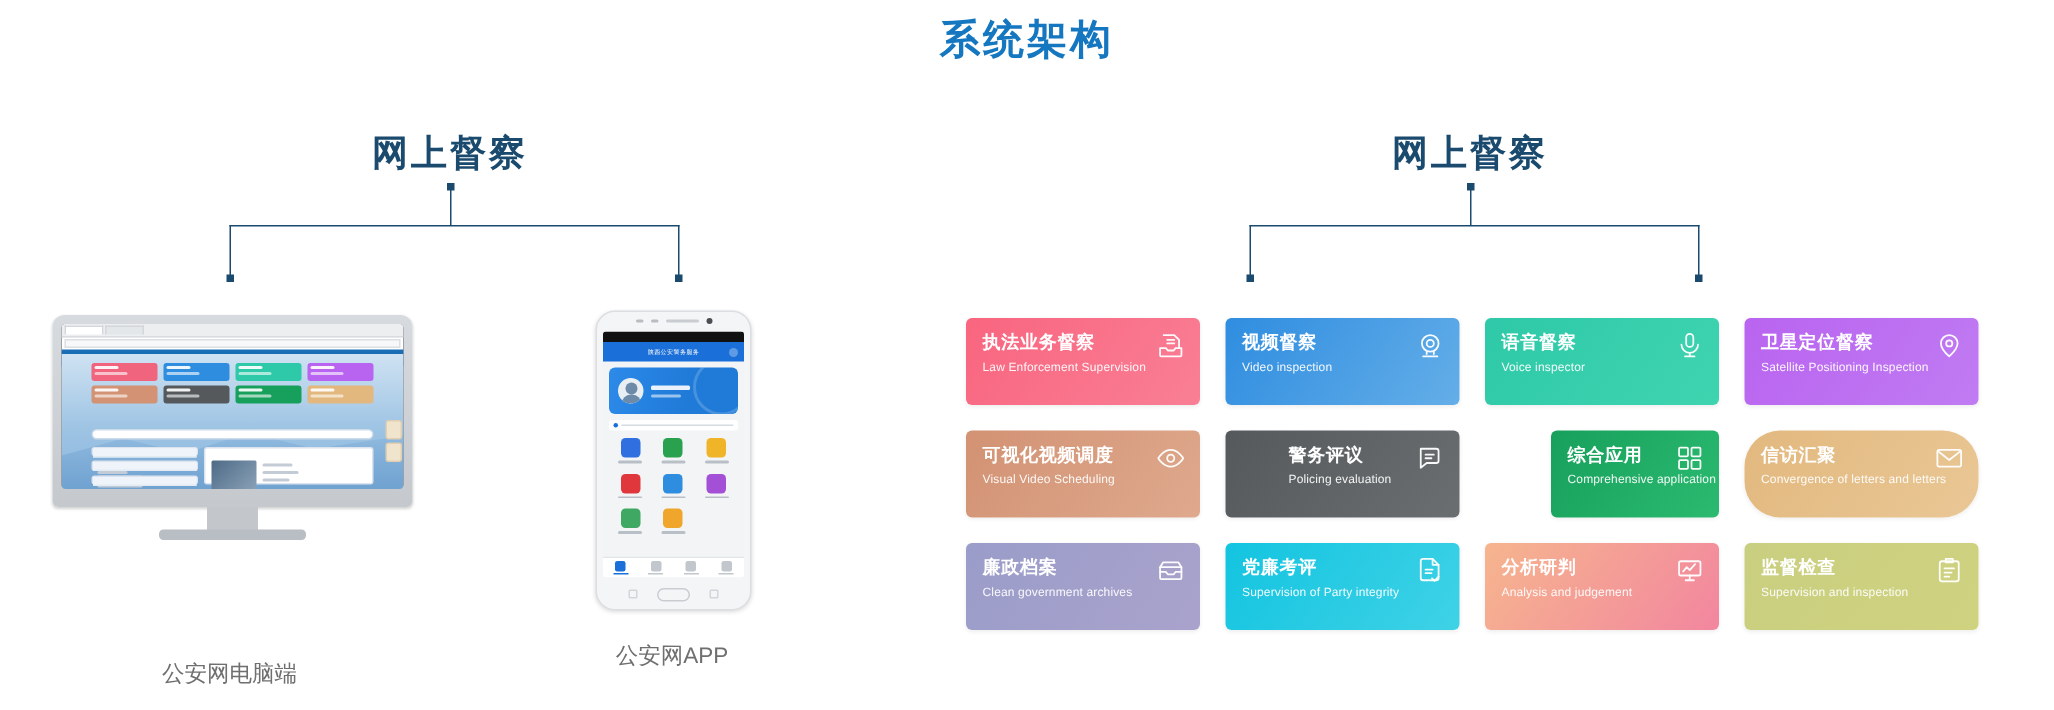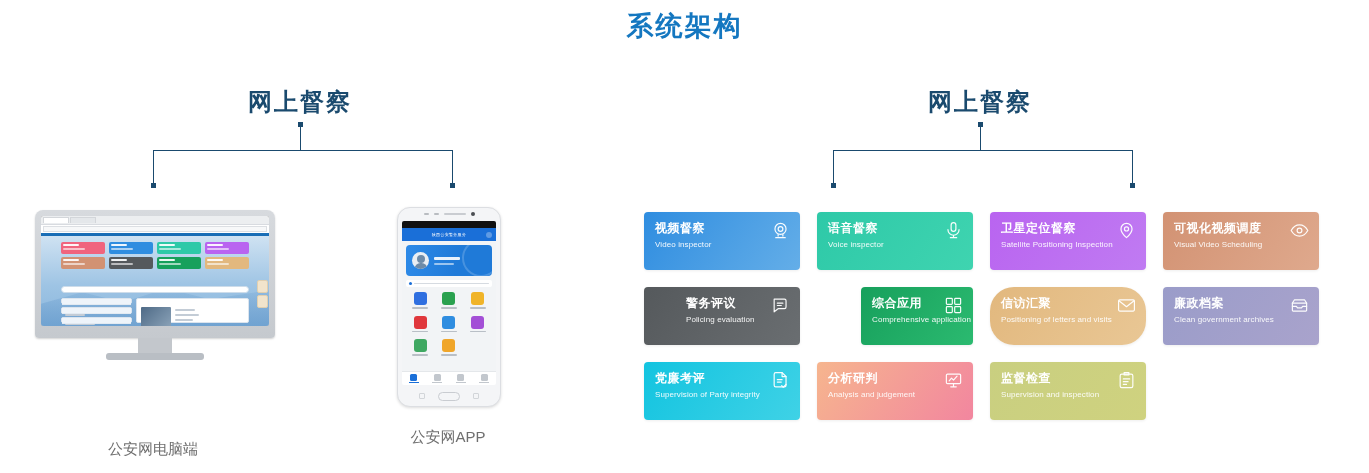--- a/index.html
+++ b/index.html
@@ -378,23 +378,34 @@
     </div>
     <div class="ph-bottom">
       <div class="ph-sq"></div>
       <div class="ph-home"></div>
       <div class="ph-sq"></div>
     </div>
   </div>
   <div class="dev-label" id="lbl-app">公安网APP</div>
 
   <div id="grid">
+      <div class="card" style="background: linear-gradient(125deg, rgb(249, 101, 127) 0%, rgb(249, 127, 149) 100%);">
+        <div class="cn">执法业务督察</div>
+        <div class="ce">Law Enforcement Supervision</div>
+        <div class="cicon">
+          <svg viewBox="0 0 24 24">
+            <path fill="none" stroke="#ffffff" stroke-width="1.5" stroke-linecap="round" stroke-linejoin="round" d="M6 3h9l4 4v7"></path>
+            <path fill="none" stroke="#ffffff" stroke-width="1.5" stroke-linecap="round" stroke-linejoin="round" d="M9 7h6M9 10h6"></path>
+            <path fill="none" stroke="#ffffff" stroke-width="1.5" stroke-linecap="round" stroke-linejoin="round" d="M3 14h5l1.5 2h5L16 14h5v6a1 1 0 0 1-1 1H4a1 1 0 0 1-1-1z"></path>
+          </svg>
+        </div>
+      </div>
       <div class="card" style="background: linear-gradient(125deg, rgb(47, 141, 224) 0%, rgb(100, 174, 232) 100%);">
         <div class="cn">视频督察</div>
-        <div class="ce">Video inspector</div>
+        <div class="ce">Video inspection</div>
         <div class="cicon">
           <svg viewBox="0 0 24 24">
             <circle fill="none" stroke="#ffffff" stroke-width="1.5" stroke-linecap="round" stroke-linejoin="round" cx="12" cy="10" r="7"></circle>
             <circle fill="none" stroke="#ffffff" stroke-width="1.5" stroke-linecap="round" stroke-linejoin="round" cx="12" cy="10" r="3"></circle>
             <path fill="none" stroke="#ffffff" stroke-width="1.5" stroke-linecap="round" stroke-linejoin="round" d="M9 17v2M15 17v2M6 21h12"></path>
           </svg>
         </div>
       </div>
       <div class="card" style="background: linear-gradient(125deg, rgb(46, 201, 168) 0%, rgb(63, 212, 176) 100%);">
         <div class="cn">语音督察</div>
@@ -444,21 +455,21 @@
           <svg viewBox="0 0 24 24">
             <rect fill="none" stroke="#ffffff" stroke-width="1.5" stroke-linecap="round" stroke-linejoin="round" x="3" y="3" width="7.5" height="7.5" rx="1"></rect>
             <rect fill="none" stroke="#ffffff" stroke-width="1.5" stroke-linecap="round" stroke-linejoin="round" x="13.5" y="3" width="7.5" height="7.5" rx="1"></rect>
             <rect fill="none" stroke="#ffffff" stroke-width="1.5" stroke-linecap="round" stroke-linejoin="round" x="3" y="13.5" width="7.5" height="7.5" rx="1"></rect>
             <rect fill="none" stroke="#ffffff" stroke-width="1.5" stroke-linecap="round" stroke-linejoin="round" x="13.5" y="13.5" width="7.5" height="7.5" rx="1"></rect>
           </svg>
         </div>
       </div>
       <div class="card" style="background: linear-gradient(125deg, rgb(226, 184, 126) 0%, rgb(233, 199, 149) 100%); border-radius: 24px;">
         <div class="cn">信访汇聚</div>
-        <div class="ce">Positioning of letters and visits</div>
+        <div class="ce">Convergence of letters and letters</div>
         <div class="cicon">
           <svg viewBox="0 0 24 24">
             <rect fill="none" stroke="#ffffff" stroke-width="1.5" stroke-linecap="round" stroke-linejoin="round" x="2" y="5" width="20" height="14" rx="1.5"></rect>
             <path fill="none" stroke="#ffffff" stroke-width="1.5" stroke-linecap="round" stroke-linejoin="round" d="M2.5 6l9.5 7.5L21.5 6"></path>
           </svg>
         </div>
       </div>
       <div class="card" style="background: linear-gradient(125deg, rgb(154, 156, 201) 0%, rgb(169, 163, 204) 100%);">
         <div class="cn">廉政档案</div>
         <div class="ce">Clean government archives</div>

